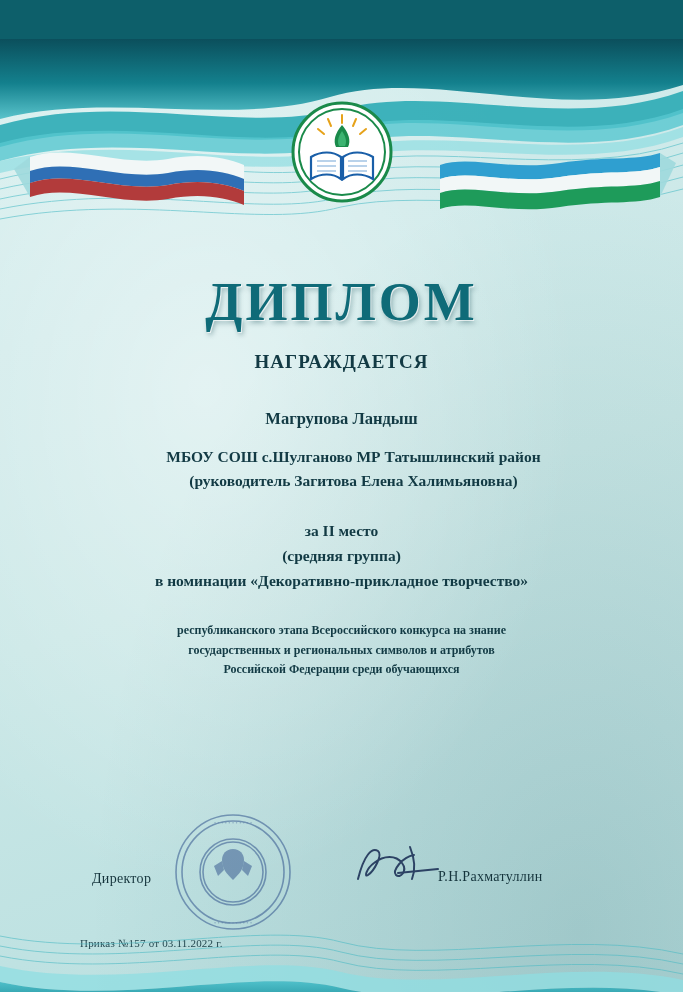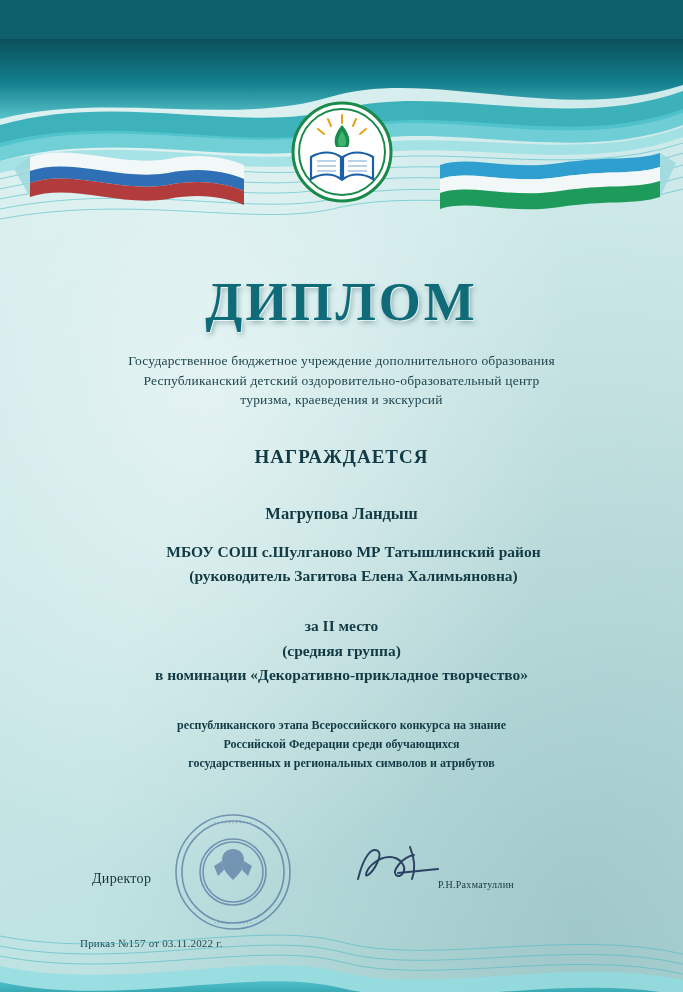--- a/index.html
+++ b/index.html
@@ -145,22 +145,22 @@
     position: absolute;
     left: 92px;
     top: 52px;
     font-size: 14px;
     color: #15343c;
     letter-spacing: 0.3px;
   }
   .director-name {
     position: absolute;
     left: 438px;
-    top: 60px;
-    font-size: 10px;
+    top: 50px;
+    font-size: 14px;
     color: #15343c;
     letter-spacing: 0.3px;
   }
   .stamp {
     position: absolute;
     left: 172px;
     top: -8px;
     width: 122px;
     height: 122px;
     opacity: 0.62;
@@ -262,45 +262,40 @@
         <line x1="57" y1="65" x2="76" y2="65"></line>
         <line x1="57" y1="70" x2="76" y2="70"></line>
       </g>
     </svg>
   </div>
 
   <div class="content">
 
     <div class="diploma-title">ДИПЛОМ</div>
 
-    <div class="org-block">
-      <div>Государственное бюджетное учреждение дополнительного образования</div>
-      <div>Республиканский детский оздоровительно-образовательный центр</div>
-      <div>туризма, краеведения и экскурсий</div>
-    </div>
 
     <div class="awarded">НАГРАЖДАЕТСЯ</div>
 
     <div class="recipient">Магрупова Ландыш</div>
 
     <div class="school-block">
       <div>МБОУ СОШ с.Шулганово МР Татышлинский район</div>
       <div>(руководитель Загитова Елена Халимьяновна)</div>
     </div>
 
     <div class="place-block">
       <div>за II место</div>
       <div>(средняя группа)</div>
       <div>в номинации «Декоративно-прикладное творчество»</div>
     </div>
 
     <div class="contest-block">
       <div>республиканского этапа Всероссийского конкурса на знание</div>
+      <div>государственных и региональных символов и атрибутов</div>
       <div>Российской Федерации среди обучающихся</div>
-      <div>государственных и региональных символов и атрибутов</div>
     </div>
   </div>
 
   <div class="sign-row">
 
     <div class="director-label">Директор</div>
 
     <div class="stamp">
       <svg width="122" height="122" viewBox="0 0 122 122" xmlns="http://www.w3.org/2000/svg">
         <g fill="none" stroke="#2d4f8a" stroke-width="1.6" opacity="0.85">

